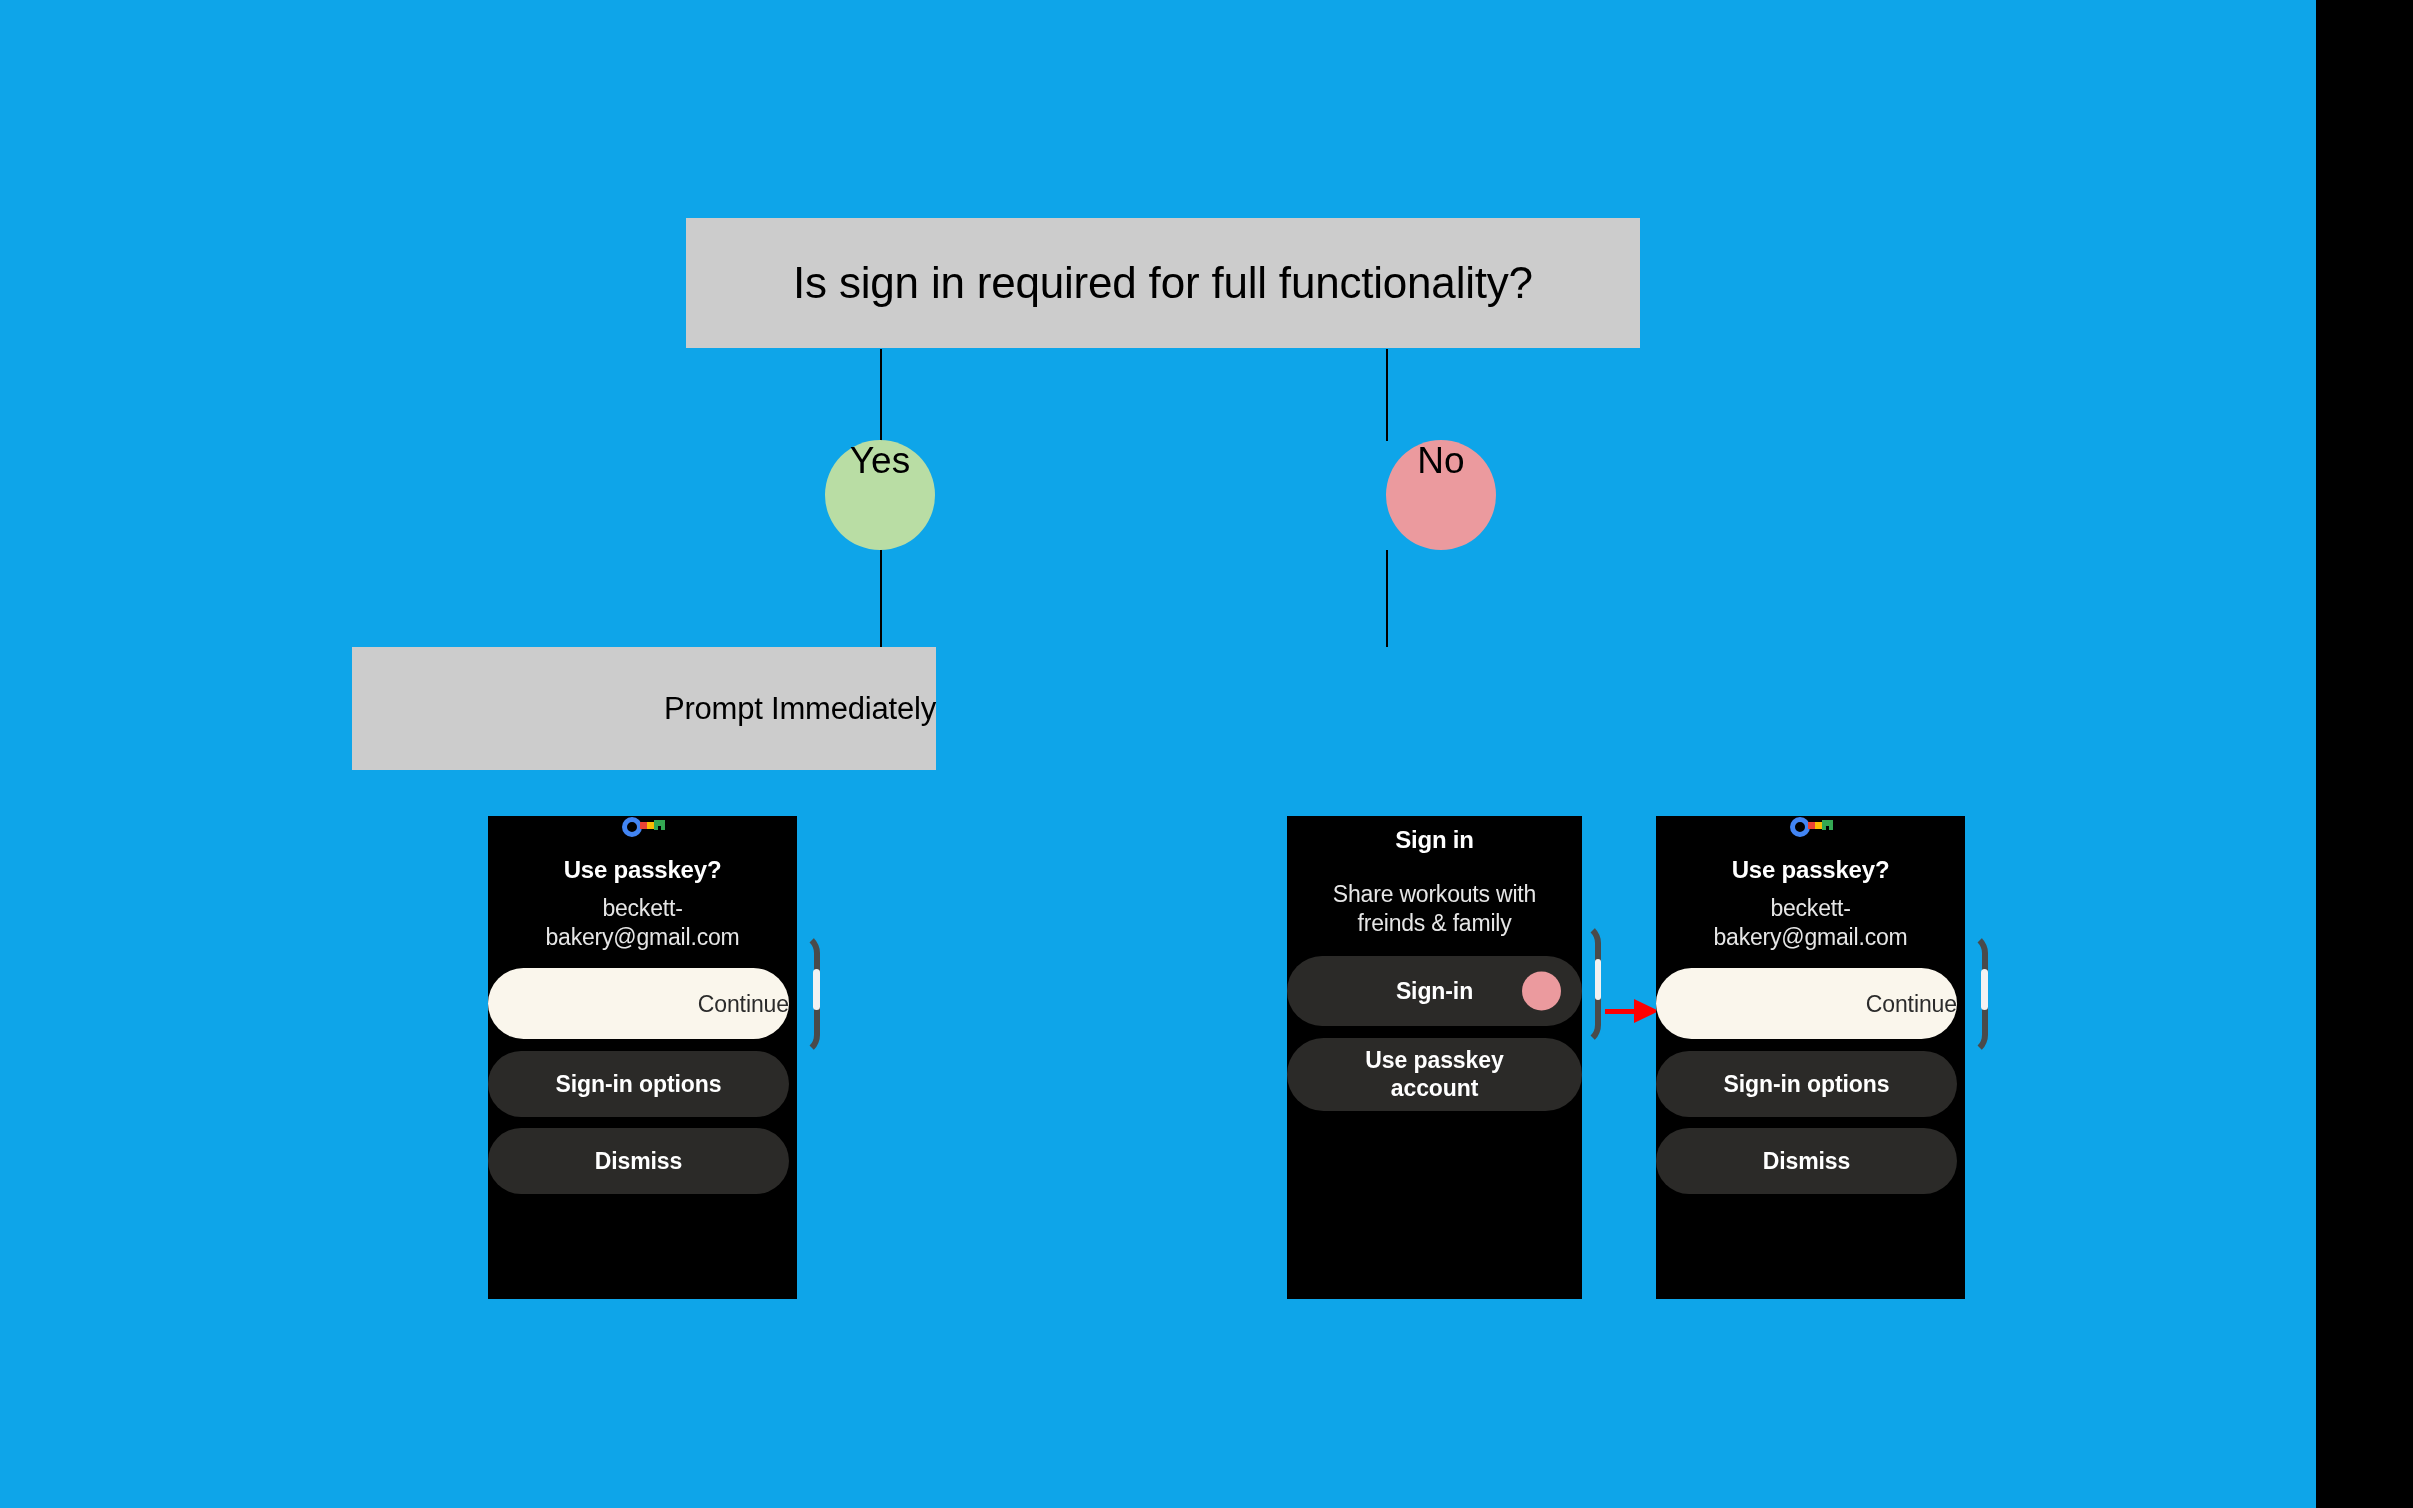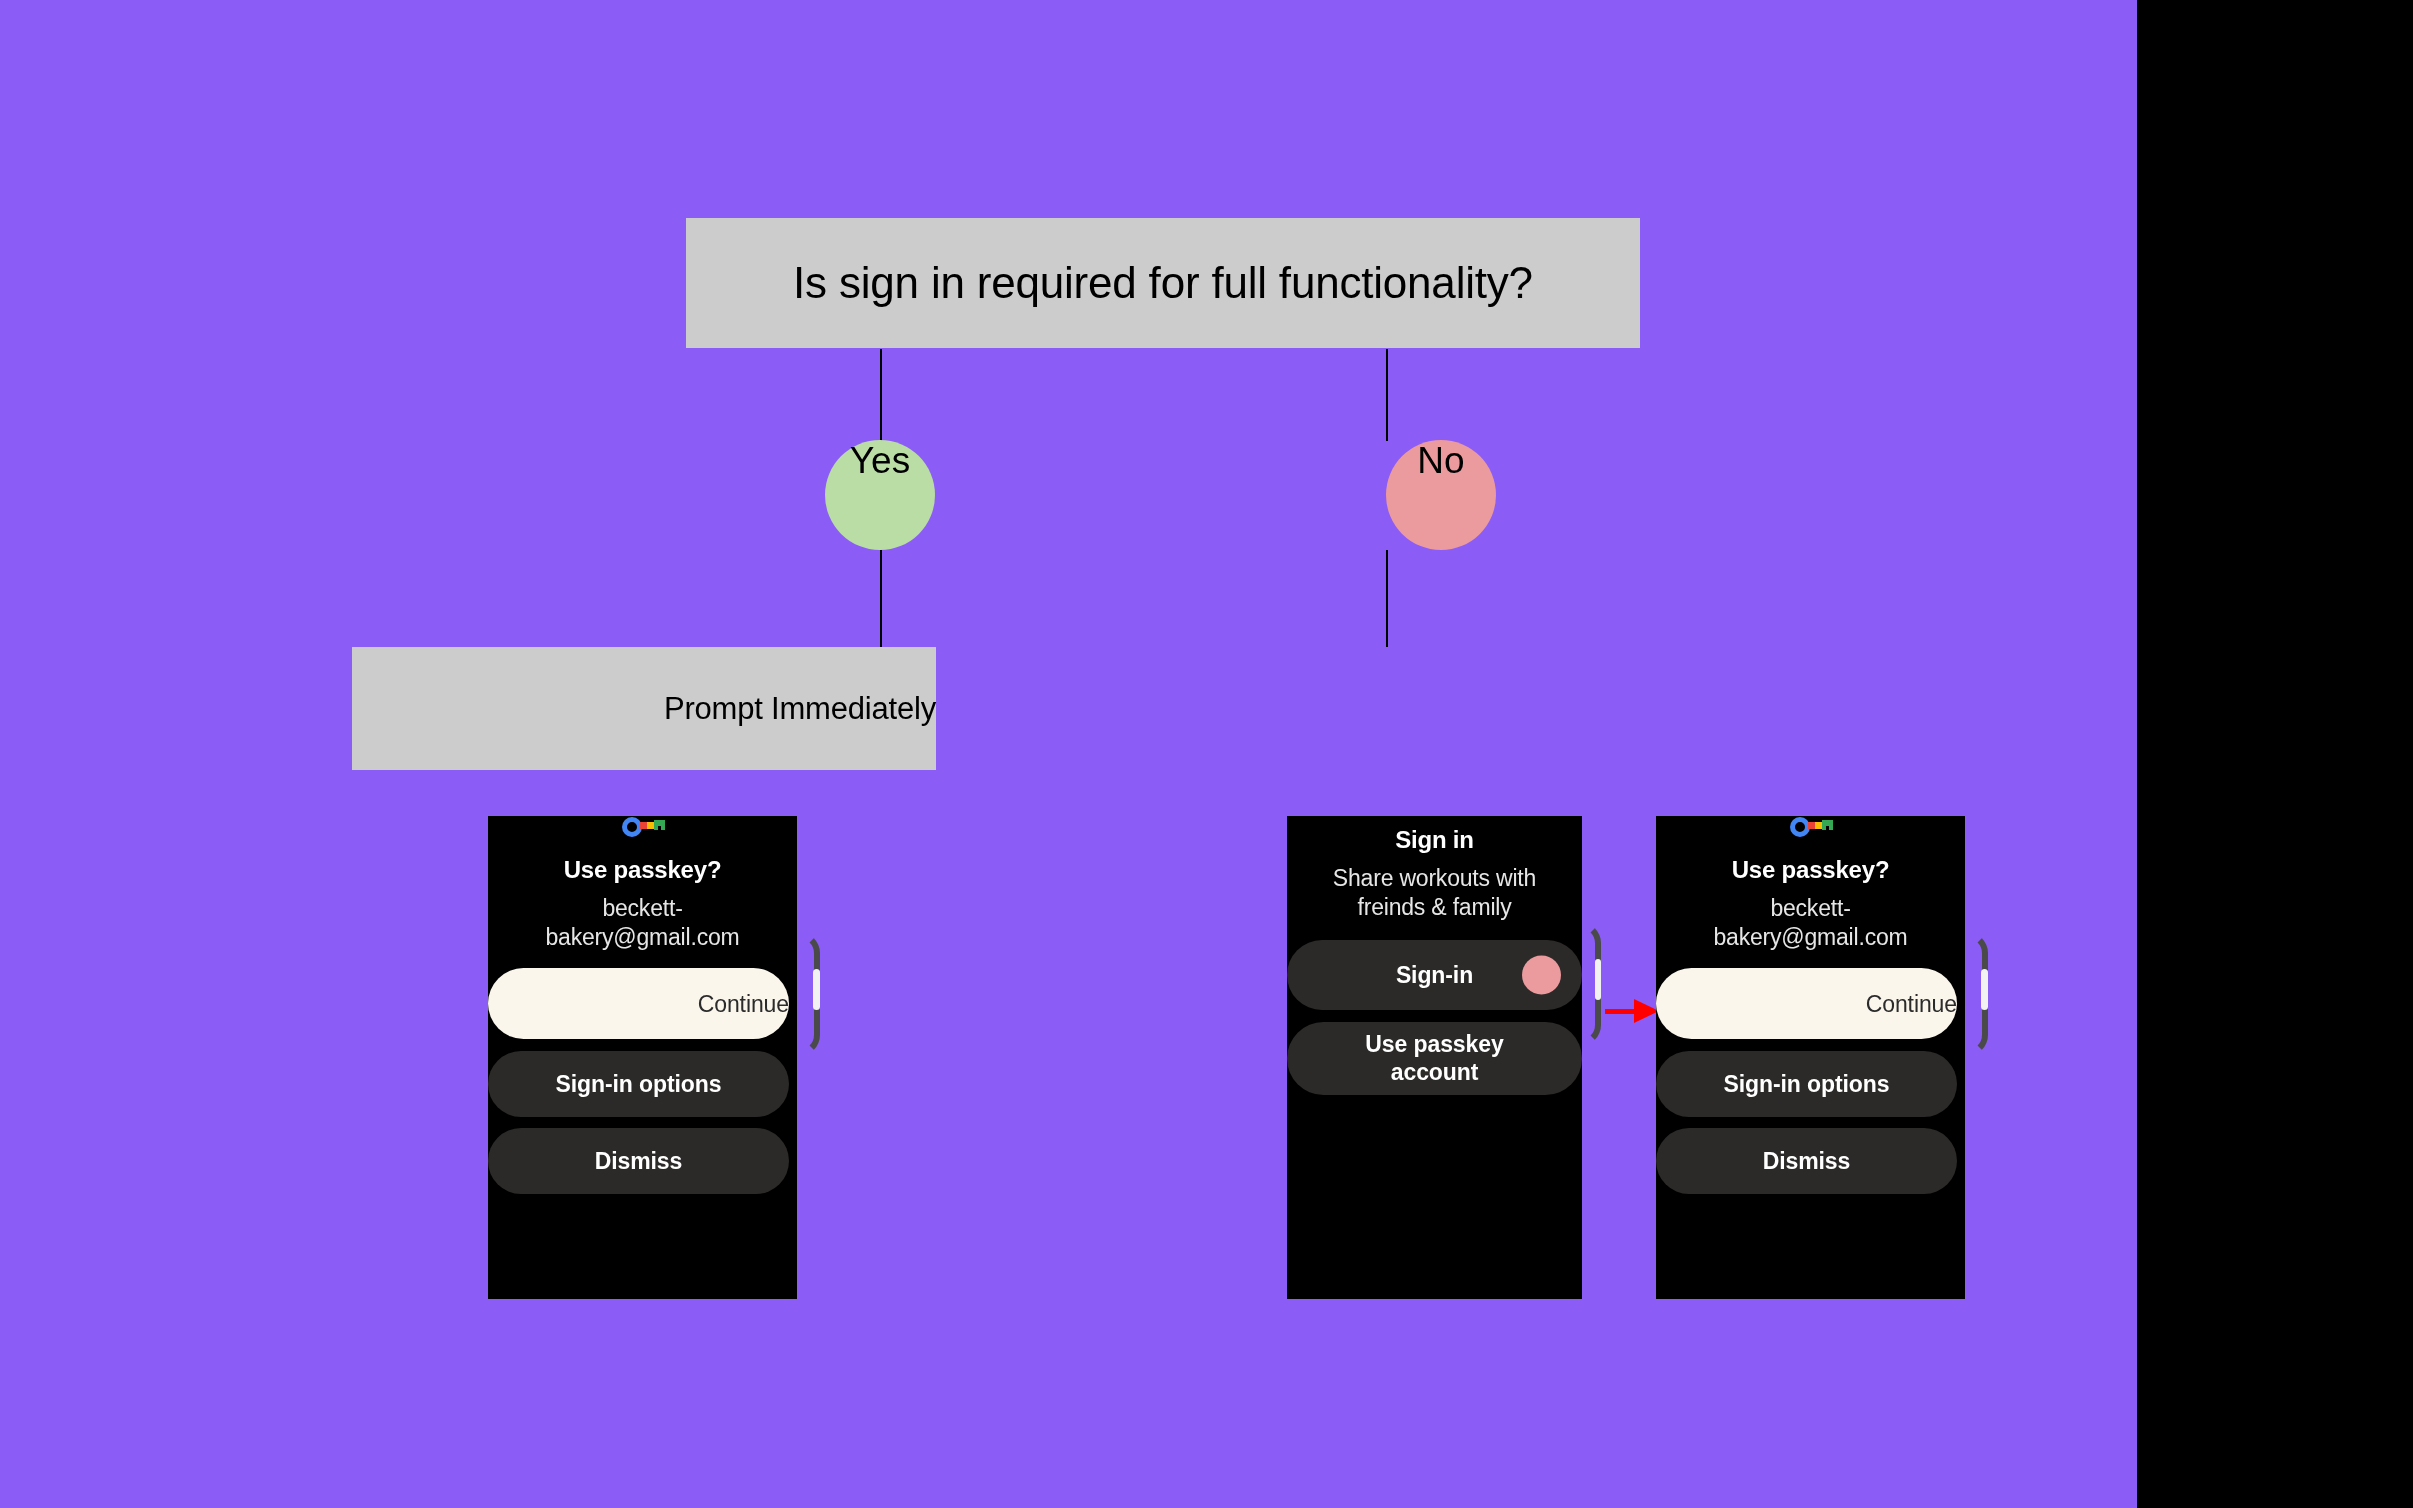--- a/index.html
+++ b/index.html
@@ -6,23 +6,23 @@
     margin: 0;
     padding: 0;
     background: #000000;
   }
   body {
     font-family: "Liberation Sans", sans-serif;
     -webkit-font-smoothing: antialiased;
   }
   #stage {
     position: relative;
-    width: 2137px;
+    width: 2316px;
     height: 1508px;
-    background: #8b5cf6;
+    background: #0ea5e9;
     overflow: hidden;
   }
 
   
   .flow-box {
     position: absolute;
     background: #cccccc;
     color: #000000;
     display: flex;
     align-items: center;
@@ -300,21 +300,21 @@
 
     <div class="pill pill-secondary" style="margin-top:11.6px; width:301px; height:66px;">
       <span>Dismiss</span>
     </div>
   </div>
 
   <div class="mockup" style="left:1287px; top:816px; width:295px; height:483px;">
 
     <div class="mock-title" style="margin-top:9.7px;">Sign in</div>
 
-    <div class="mock-sub" style="margin-top:10px;">
+    <div class="mock-sub" style="margin-top:26px;">
       <div>Share workouts with</div>
       <div>freinds &amp; family</div>
     </div>
 
     <div class="mock-scroll-arc" style="top:106px; right:-19.3px;">
       <span class="arc-track"></span>
       <span class="arc-thumb"></span>
     </div>
 
     <div class="pill pill-secondary pill-row" style="margin-top:17.4px; width:295px; height:70px;text-align:center;">

